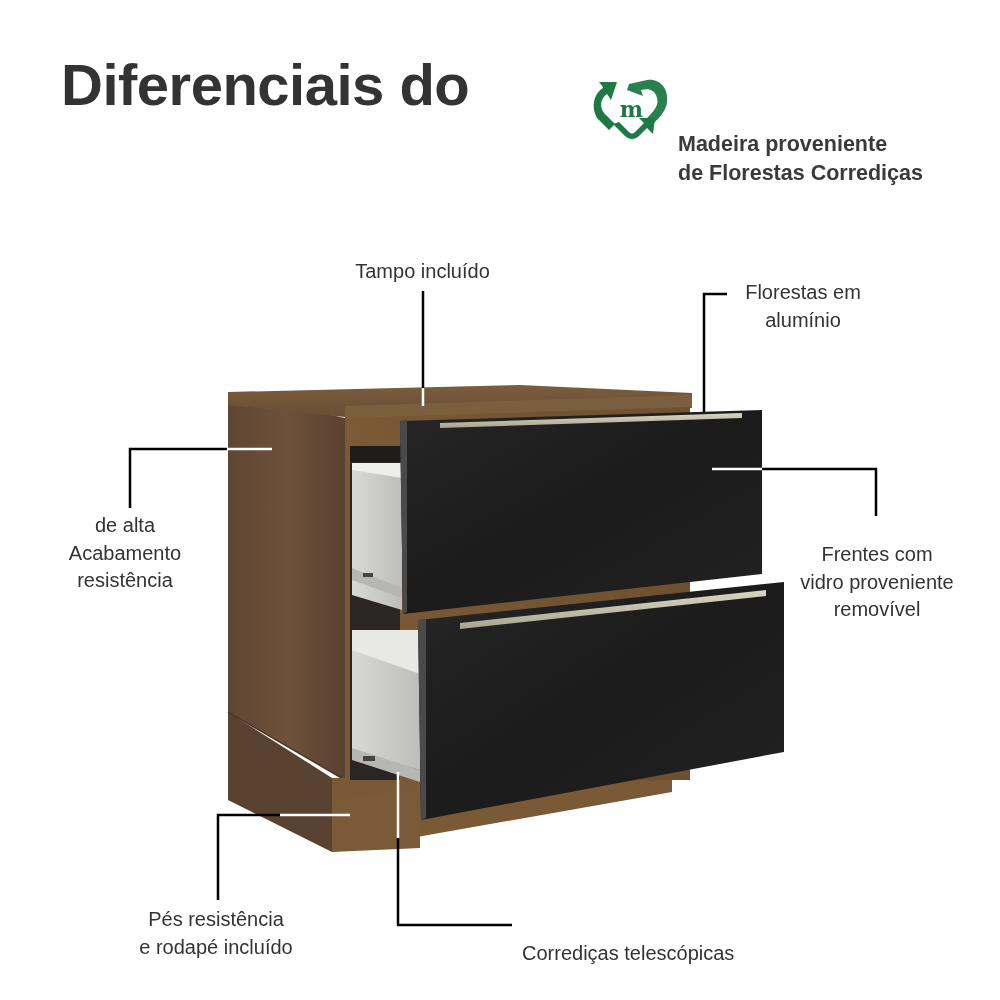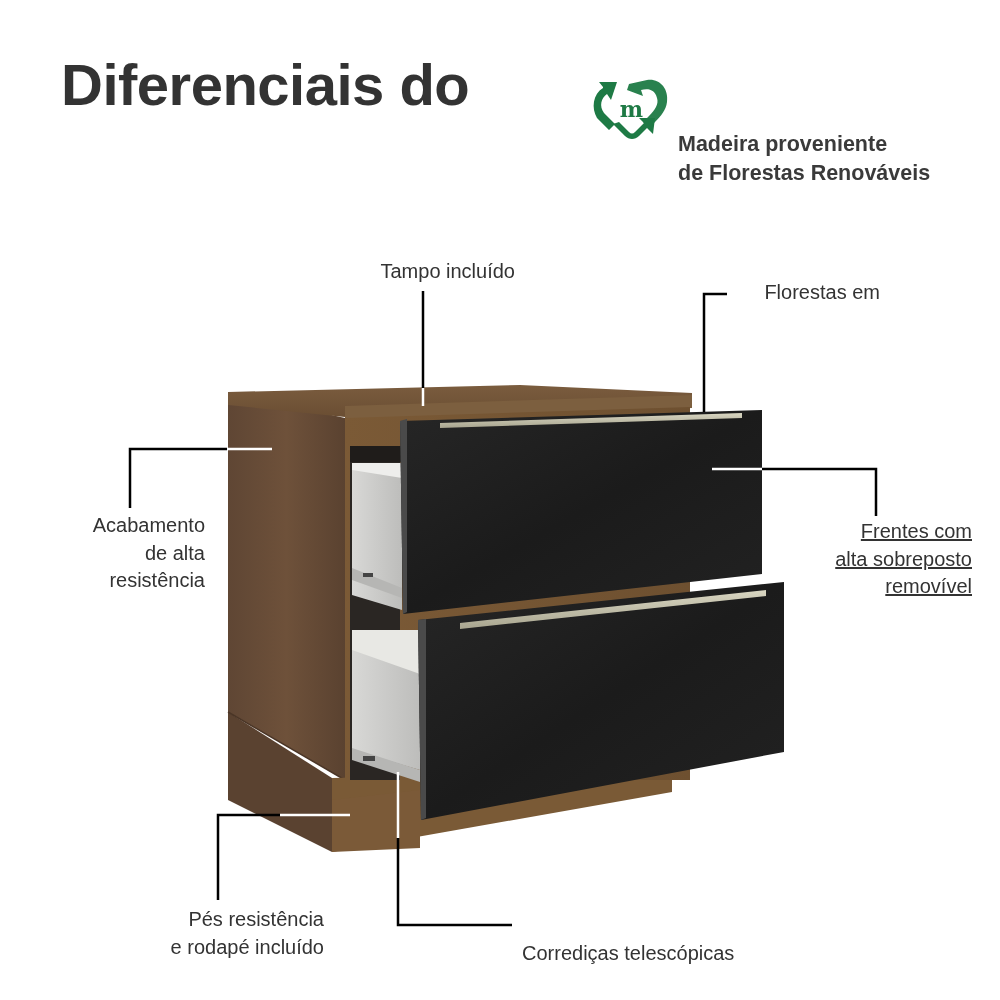--- a/index.html
+++ b/index.html
@@ -13,21 +13,21 @@
     }
     .badge { position: absolute; left: 589px; top: 74px; width: 85px; height: 72px; }
     .badge-text {
       position: absolute; left: 678px; top: 87px; font-size: 21.5px; line-height: 29px;
       font-weight: 700; color: #3a3a3a; margin-top: 43px;
     }
     .badge-text span { display: block; white-space: nowrap; }
     .art { position: absolute; left: 0; top: 0; width: 1000px; height: 1000px; }
     .label {
       position: absolute; font-size: 20px; line-height: 27.5px; color: #333333;
-      text-align: right; white-space: nowrap;
+      text-align: center; white-space: nowrap;
     }
     .label span { display: block; }
   </style>
 </head>
 <body>
 
 <h1 class="title">
   <span style="display:block">Diferenciais do</span>
 </h1>
 
@@ -38,21 +38,21 @@
 
     <path d="M40 10 L58 6 C70 4 80 14 78 28 C77 36 72 42 66 48 L60 54 L54 48 L60 42 C66 36 70 30 68 24 C66 16 60 14 52 16 L54 22 L38 16 Z" opacity="0.95"></path>
 
     <path d="M24 50 L36 62 C40 66 46 66 50 62 L58 54 L64 60 L66 44 L50 44 L55 49 L46 58 C44 60 42 60 40 58 L30 48 Z"></path>
   </g>
   <text x="42.5" y="43" text-anchor="middle" font-family="'DejaVu Serif', serif" font-weight="700" font-size="22" fill="#1e7a45">m</text>
 </svg>
 
 <div class="badge-text">
   <span>Madeira proveniente</span>
-  <span>de Florestas Renováveis</span>
+  <span>de Florestas Corrediças</span>
 </div>
 
 <svg class="art" viewBox="0 0 1000 1000">
   <defs>
     <linearGradient id="woodSide" x1="0" y1="0" x2="1" y2="0">
       <stop offset="0" stop-color="#5f4634"></stop>
       <stop offset="0.5" stop-color="#6e513a"></stop>
       <stop offset="1" stop-color="#5a4230"></stop>
     </linearGradient>
     <linearGradient id="woodTop" x1="0" y1="0" x2="0" y2="1">
@@ -141,31 +141,32 @@
     <polyline points="398,838 398,925 512,925" stroke="#000"></polyline>
   </g>
 </svg>
 
 <div class="label" style="left:330px; top:258px; width:185px;">
   <span>Tampo incluído</span>
 </div>
 
 <div class="label" style="left:726px; top:279px; width:154px;">
   <span>Florestas em</span>
+  <span>alumínio</span>
 </div>
 
 <div class="label" style="left:45px; top:512px; width:160px;">
+  <span>de alta</span>
   <span>Acabamento</span>
-  <span>de alta</span>
   <span>resistência</span>
 </div>
 
-<div class="label" style="left:782px; top:518px; width:190px;text-decoration:underline;">
+<div class="label" style="left:782px; top:541px; width:190px;">
   <span>Frentes com</span>
-  <span>alta sobreposto</span>
+  <span>vidro proveniente</span>
   <span>removível</span>
 </div>
 
 <div class="label" style="left:108px; top:906px; width:216px;">
   <span>Pés resistência</span>
   <span>e rodapé incluído</span>
 </div>
 
 <div class="label" style="left:522px; top:912px; width:250px; text-align:left;margin-top:28px;">
   <span>Corrediças telescópicas</span>

